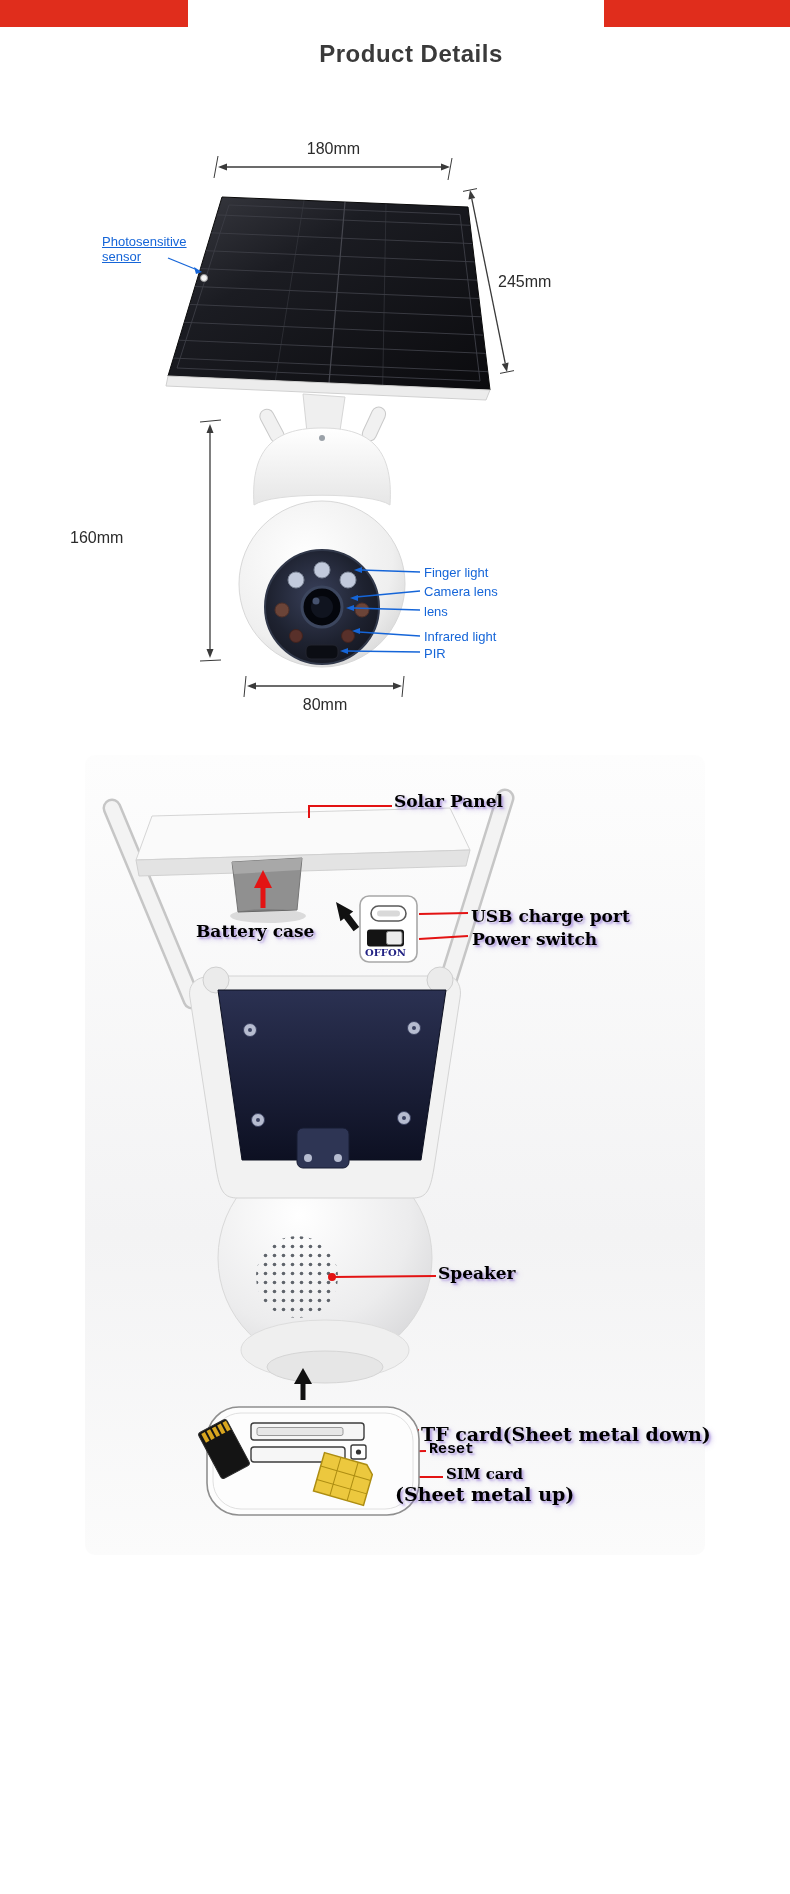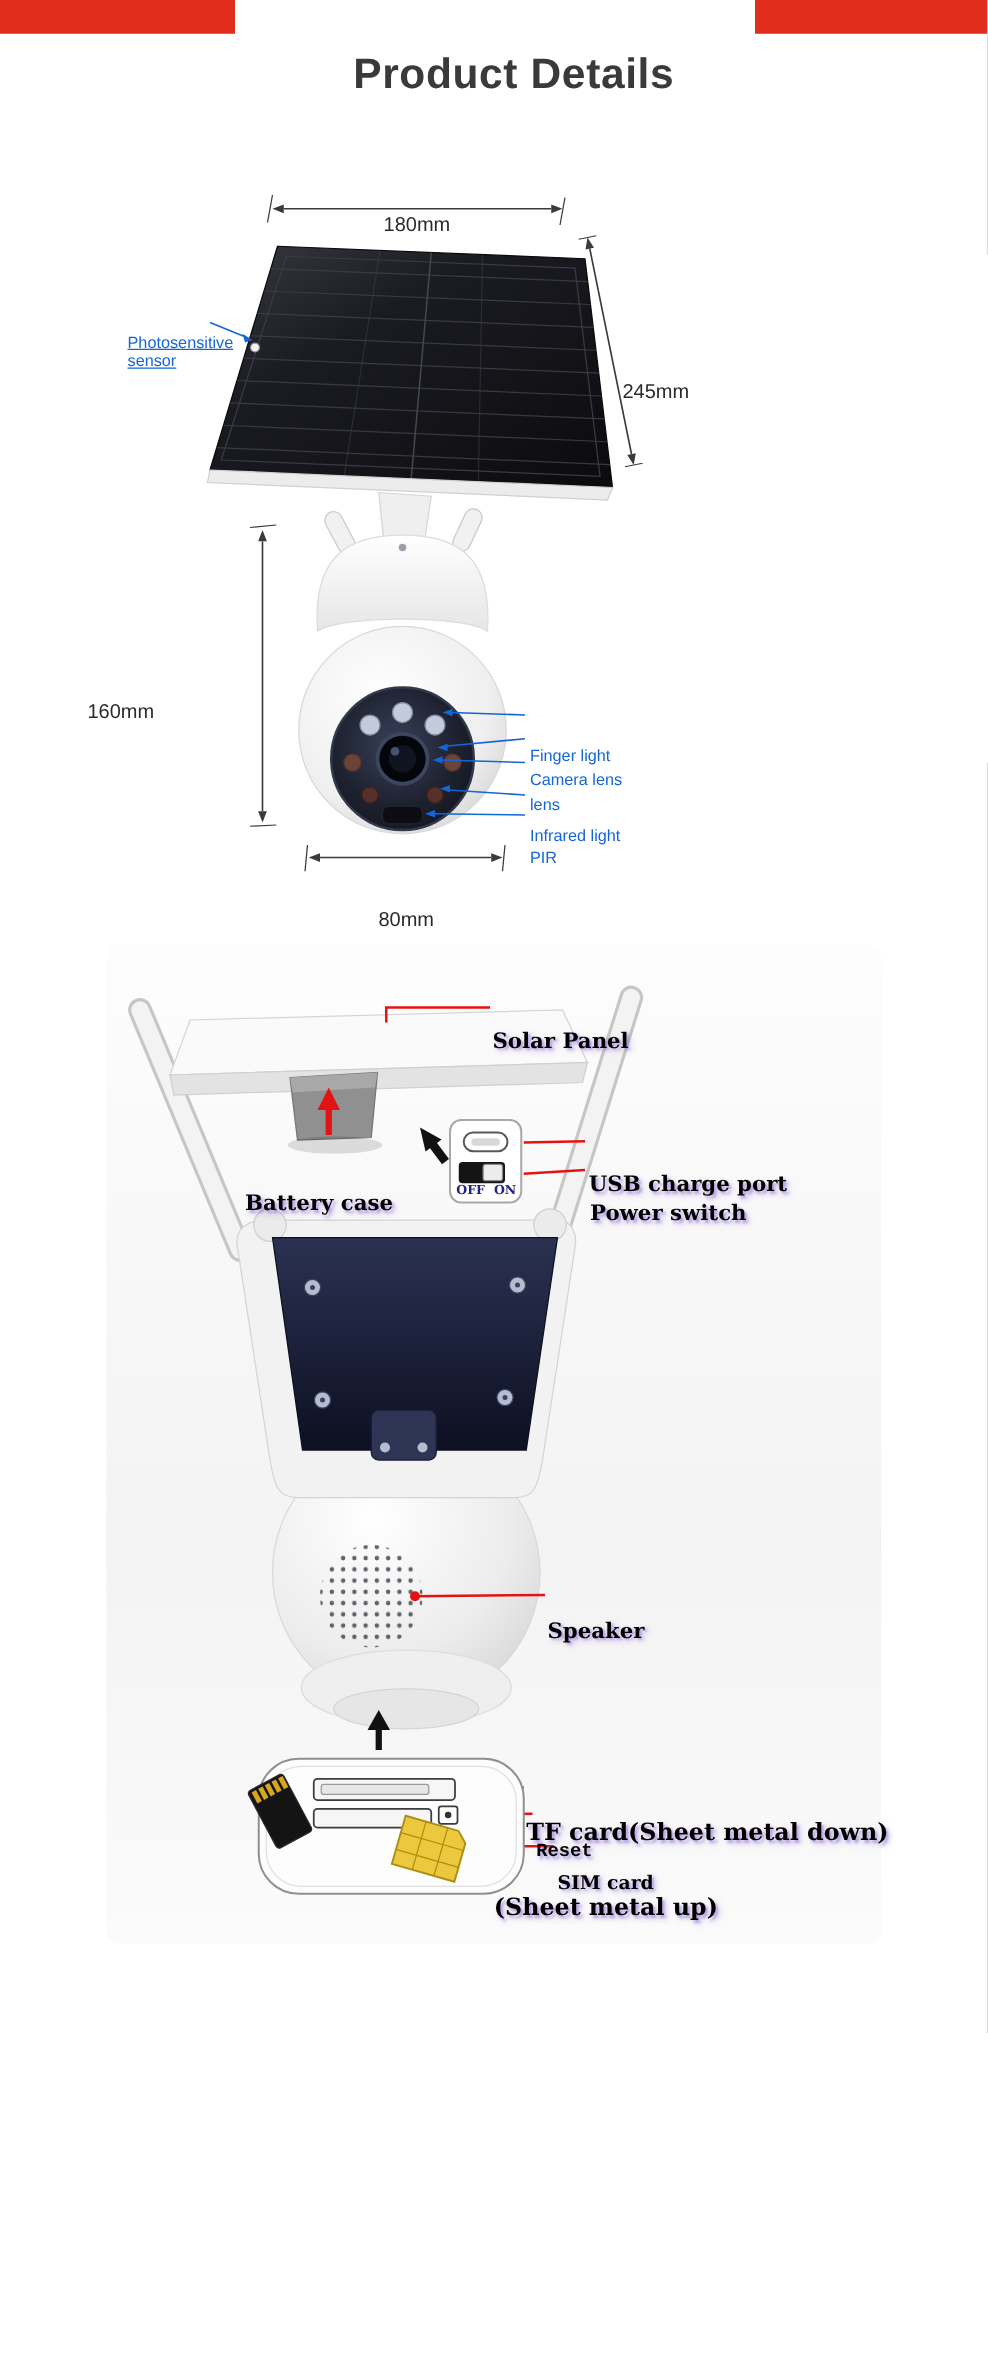--- a/index.html
+++ b/index.html
@@ -2,33 +2,33 @@
 <html><head>
 <meta charset="utf-8">
 <style>
   *{box-sizing:border-box}
   body{margin:0;background:#9a9a9a;}
   .canvas{position:relative;width:790px;height:1894px;background:#ffffff;overflow:hidden;
           font-family:"Liberation Sans",sans-serif;margin:0 auto;}
   .banner{position:absolute;top:0;height:27px;background:#e02d1c;}
   .banner-left{left:0;width:188px;}
   .banner-right{right:0;width:186px;}
-  .title{position:absolute;top:40px;left:0;width:100%;text-align:center;font-size:34px;
+  .title{position:absolute;top:40px;left:0;width:100%;text-align:center;font-size:24px;
          font-weight:bold;color:#3a3a3a;margin:0;letter-spacing:.5px;padding-left:32px;}
   svg.art{position:absolute;left:0;top:0;}
-  .lbl{position:absolute;white-space:nowrap;margin-top:32px;}
+  .lbl{position:absolute;white-space:nowrap;}
   .dim{color:#2b2b2b;font-size:16px;}
   .blue{color:#1565d8;font-size:13px;}
   .blue.wrap{white-space:normal;line-height:1.15;width:95px;text-decoration:underline;}
   .navy{font-family:"DejaVu Serif","Liberation Serif",serif;font-weight:700;color:#000000;
         font-size:17px;
         text-shadow:2px 2px 2px rgba(146,116,214,.55),3px 3px 5px rgba(146,116,214,.35);}
   .navy.sm{font-size:19px;}
   .navy.md{font-size:15px;}
-  .offon{position:absolute;left:361px;top:947px;width:56px;display:flex;justify-content:space-between;
+  .offon{position:absolute;left:361px;top:947px;width:56px;display:flex;justify-content:flex-start;
          padding:0 4px;font-family:"DejaVu Serif","Liberation Serif",serif;font-weight:700;
          font-size:10px;color:#232384;}
   .ctr{text-align:center;}
 </style>
 </head>
 <body>
 
 <div class="canvas">
 
   <div class="banner banner-left"></div>

